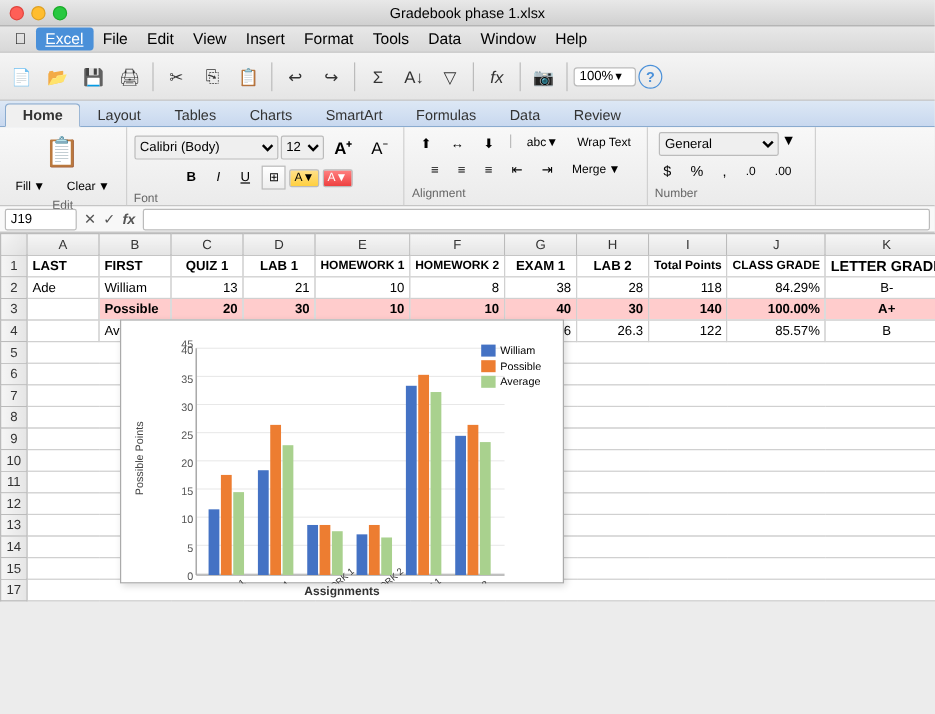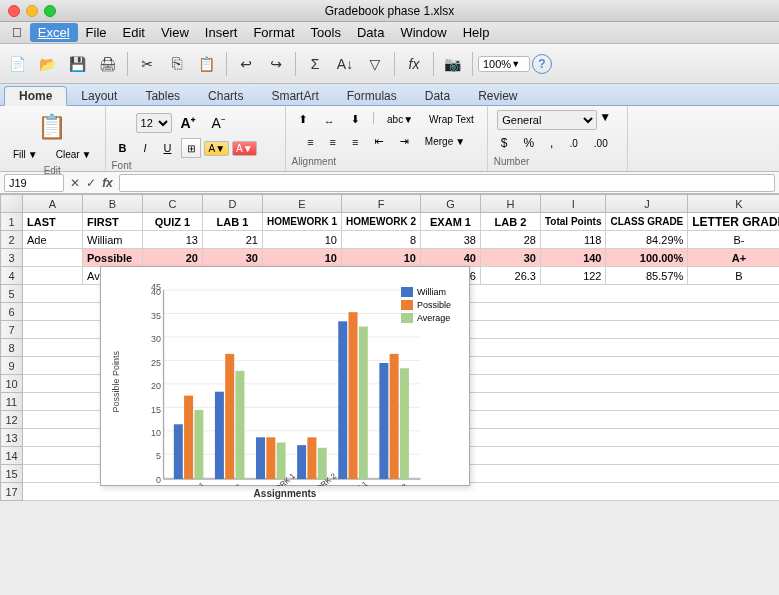--- a/index.html
+++ b/index.html
@@ -353,20 +353,23 @@
           <span>Clear</span>▼
         </div>
       </div>
     </div>
     <span class="ribbon-group-label">Edit</span>
   </div>
 
   <div class="ribbon-group" style="min-width:180px;align-items:flex-start;">
     <div class="ribbon-controls" style="flex-direction:column;gap:3px;">
       <div style="display:flex;gap:2px;align-items:center;">
+        <select class="font-select">
+          <option>Calibri (Body)</option>
+        </select>
         <select class="size-select">
           <option>12</option>
         </select>
         <div class="rbn-btn" style="font-size:14px;font-weight:bold;">A⁺</div>
         <div class="rbn-btn" style="font-size:14px;">A⁻</div>
       </div>
       <div style="display:flex;gap:3px;align-items:center;">
         <div class="rbn-btn bold-btn">B</div>
         <div class="rbn-btn italic-btn">I</div>
         <div class="rbn-btn underline-btn">U</div>

